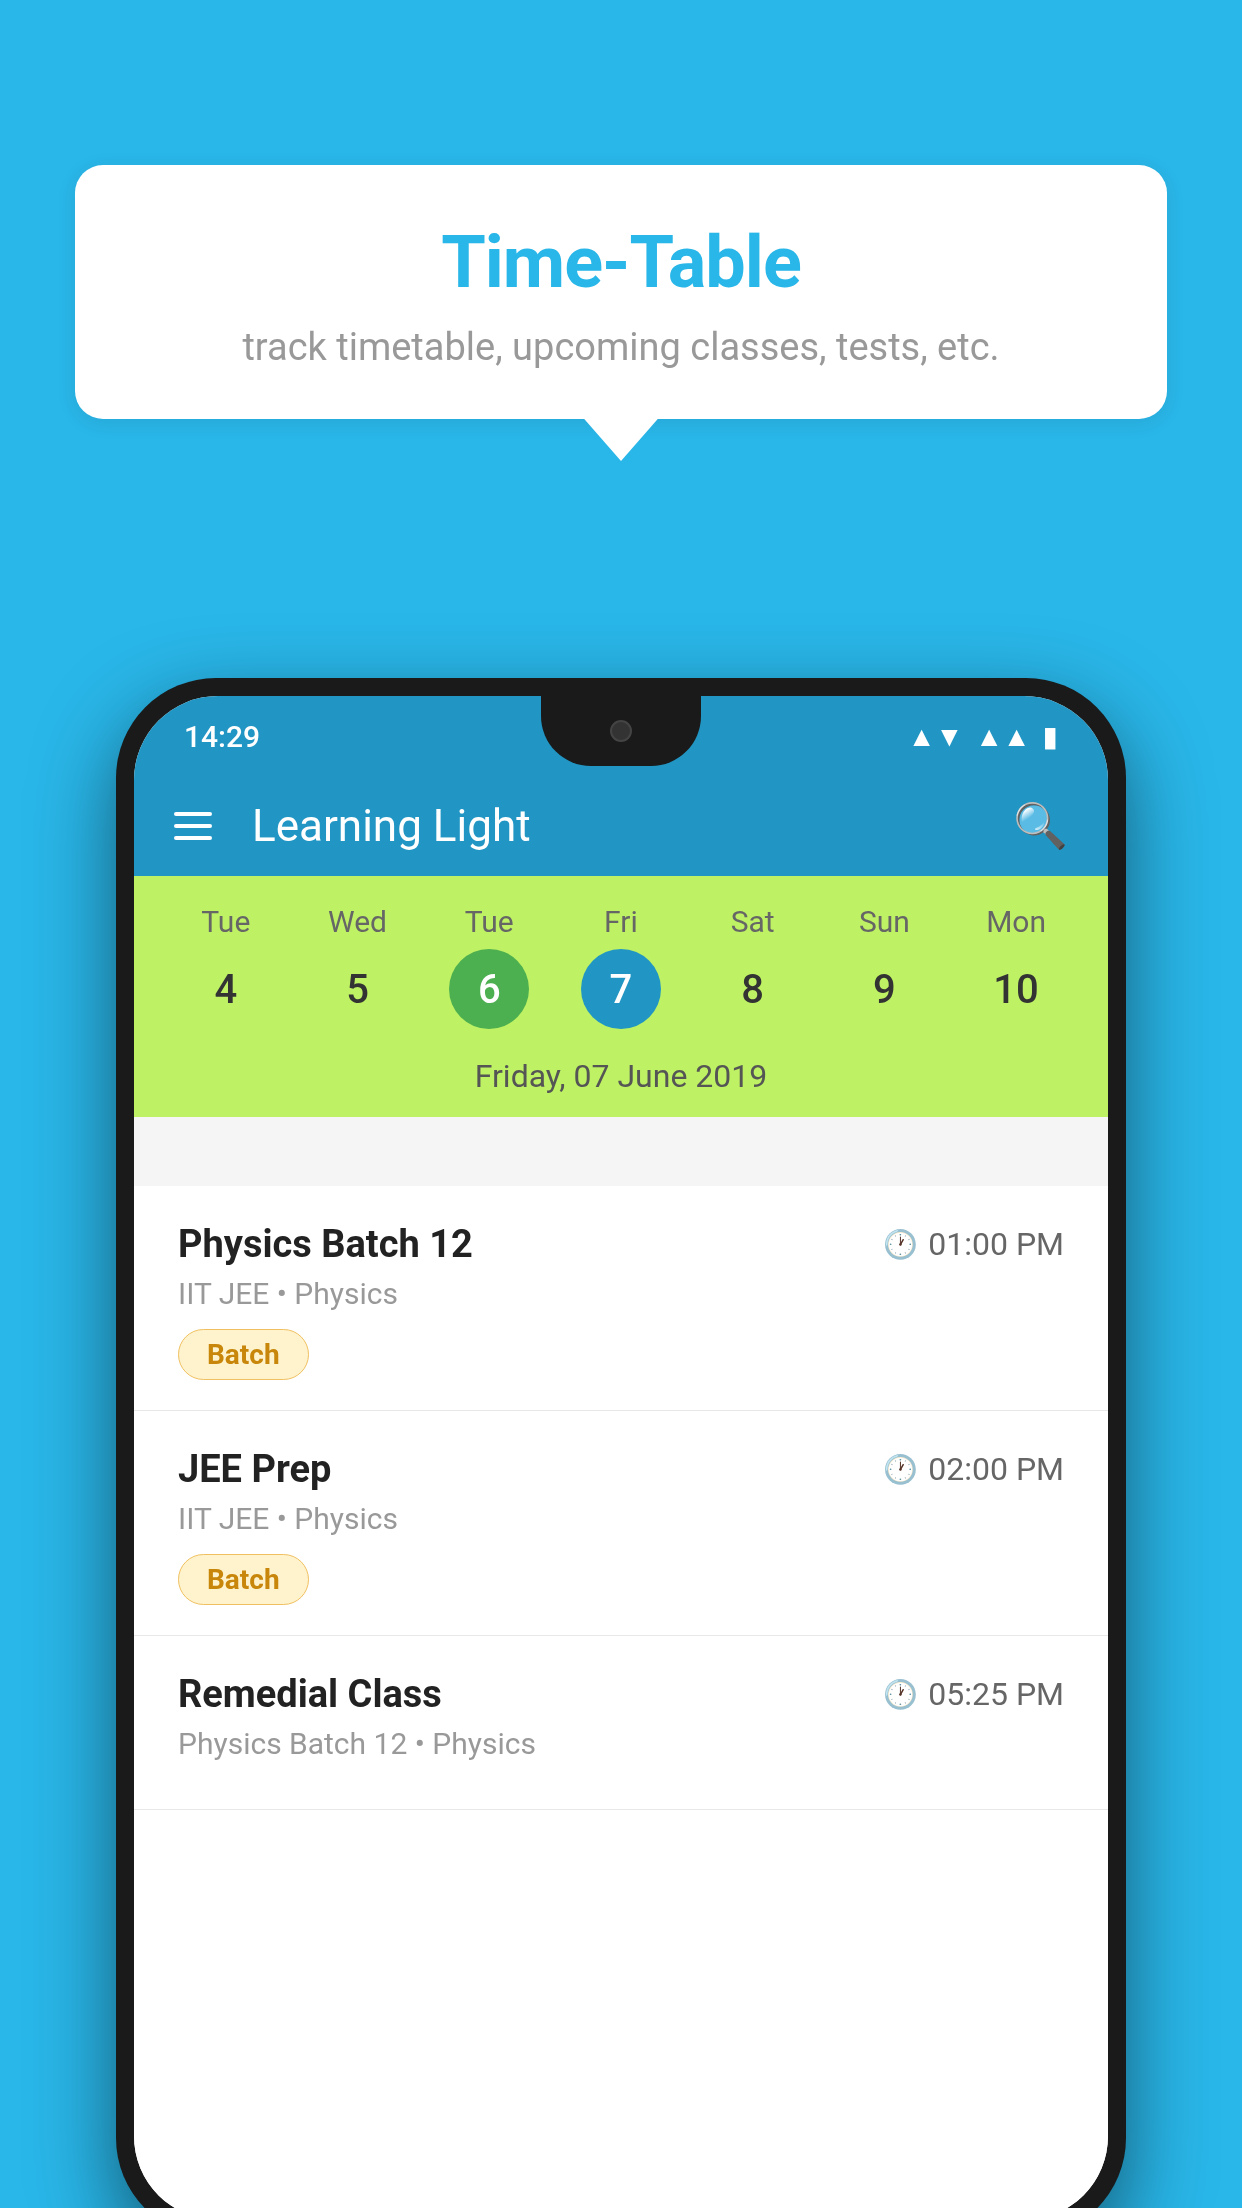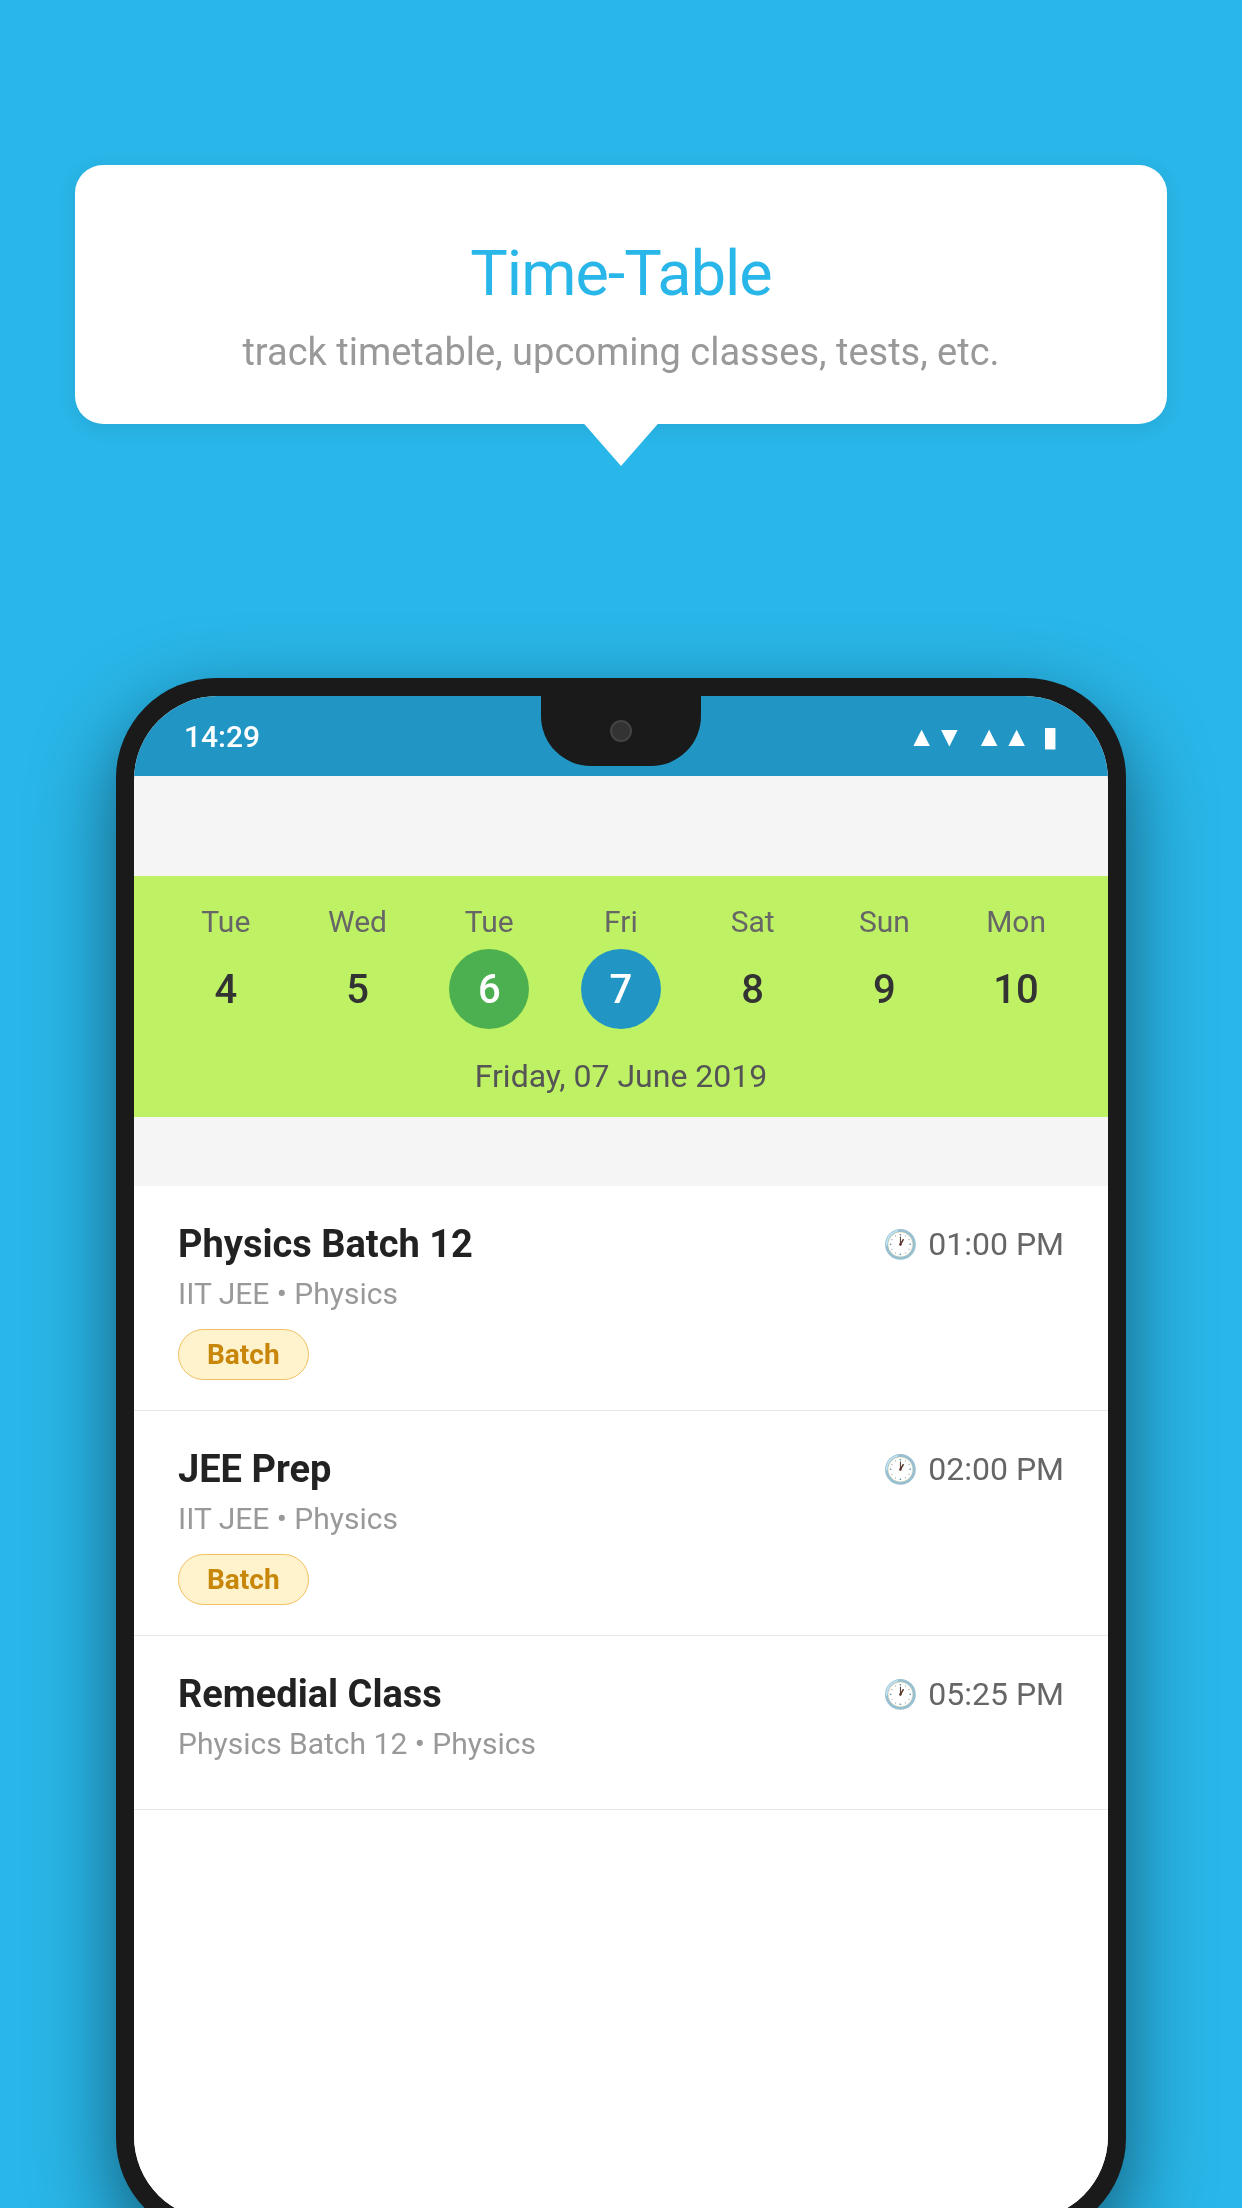--- a/index.html
+++ b/index.html
@@ -34,26 +34,25 @@
       left: 50%;
       transform: translateX(-50%);
       width: 0;
       height: 0;
       border-left: 42px solid transparent;
       border-right: 42px solid transparent;
       border-top: 48px solid white;
     }
 
     .tooltip-title {
-      font-size: 63px;
-      font-weight: 400;
+      font-size: 72px;
+      font-weight: 700;
       color: #29b6e8;
       margin-bottom: 20px;
       letter-spacing: -1px;
-      margin-top: 17px;
     }
 
     .tooltip-subtitle {
       font-size: 38px;
       color: #999;
       font-weight: 400;
     }
 
     
     .phone-frame {
@@ -313,20 +312,29 @@
           <span style="color:white;font-size:28px;">▲▲</span>
           <span style="color:white;font-size:28px;">▮</span>
         </div>
       </div>
     </div>
 
     <div class="notch-cutout">
       <div class="camera-dot"></div>
     </div>
 
+    <div class="app-bar">
+      <div class="menu-icon">
+        <div class="menu-line"></div>
+        <div class="menu-line"></div>
+        <div class="menu-line"></div>
+      </div>
+      <span class="app-title">Learning Light</span>
+      <span class="search-icon">🔍</span>
+    </div>
 
     <div class="calendar-strip">
       <div class="days-row">
 
       <div class="day-col">
             <div class="day-name">Tue</div>
             <div class="day-number">4</div>
           </div>
           <div class="day-col">
             <div class="day-name">Wed</div>

